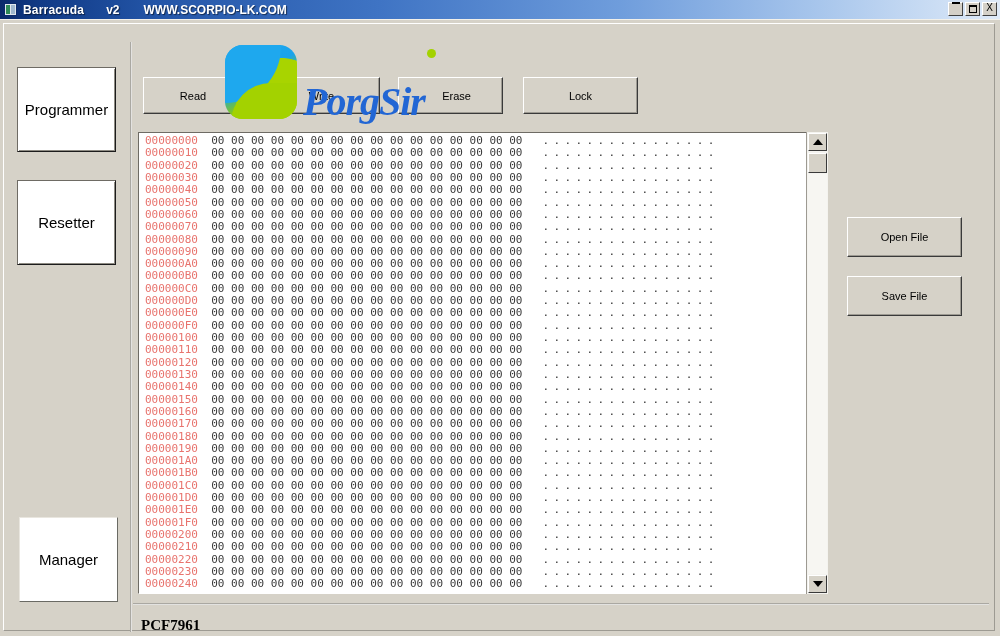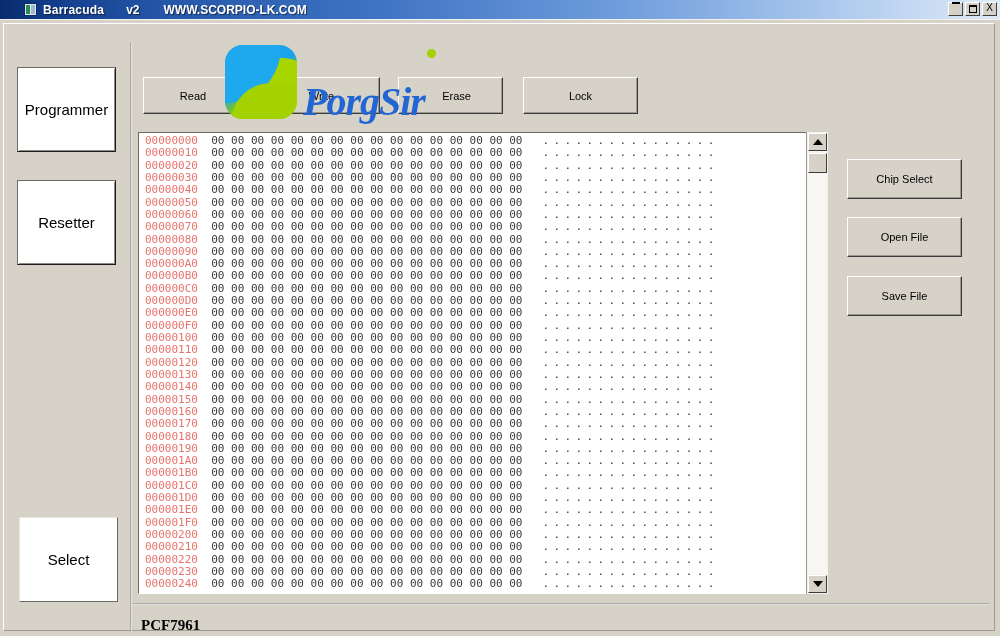--- a/index.html
+++ b/index.html
@@ -10,21 +10,20 @@
     -webkit-font-smoothing:none;
   }
   #app{position:relative;width:1000px;height:636px;}
 
   
   .titlebar{
     position:absolute;left:0;top:0;width:1000px;height:19px;
     background:linear-gradient(to right,#0a2a6b 0%,#103a86 4%,#2456a8 16%,#3f74c4 38%,#6f9ddc 62%,#a8c6ec 82%,#cfe0f5 95%,#dfeaf8 100%);
     display:flex;align-items:center;
     box-sizing:border-box;
-    padding-left:20px;
   }
   .tb-icon{
     width:13px;height:13px;margin-left:4px;margin-right:6px;
     background:#dfe7ee;border:1px solid #0a2a6b;box-sizing:border-box;
     position:relative;flex:none;
   }
   .tb-icon:before{content:"";position:absolute;left:1px;top:1px;width:4px;height:9px;background:#2e8b57;}
   .tb-icon:after{content:"";position:absolute;left:6px;top:1px;width:4px;height:9px;background:#9fb8cf;}
   .tb-title{
     color:#ffffff;font-size:12px;font-weight:bold;
@@ -246,21 +245,21 @@
     <div class="outer-frame"></div>
 
     <div class="sidebar">
       <div class="btn heavy" id="btn-programmer">
         <span>Programmer</span>
       </div>
       <div class="btn heavy" id="btn-resetter">
         <span>Resetter</span>
       </div>
       <div class="btn light" id="btn-manager">
-        <span>Select</span>
+        <span>Manager</span>
       </div>
     </div>
     <div class="side-div"></div>
 
     <div class="mainpanel">
 
       <div class="topbar">
         <div class="tbtn" id="btn-read">
           <span>Read</span>
         </div>
@@ -290,23 +289,20 @@
         <div class="sb-arrow sb-up">
             <div class="sb-tri up"></div>
           </div>
         <div class="sb-thumb"></div>
         <div class="sb-arrow sb-down">
             <div class="sb-tri down"></div>
           </div>
       </div>
 
       <div class="rightbtns">
-        <div class="rbtn" id="btn-chip-select">
-          <span>Chip Select</span>
-        </div>
         <div class="rbtn" id="btn-open-file">
           <span>Open File</span>
         </div>
         <div class="rbtn" id="btn-save-file">
           <span>Save File</span>
         </div>
       </div>
 
       <div class="status-div"></div>
       <div class="statusbar">

